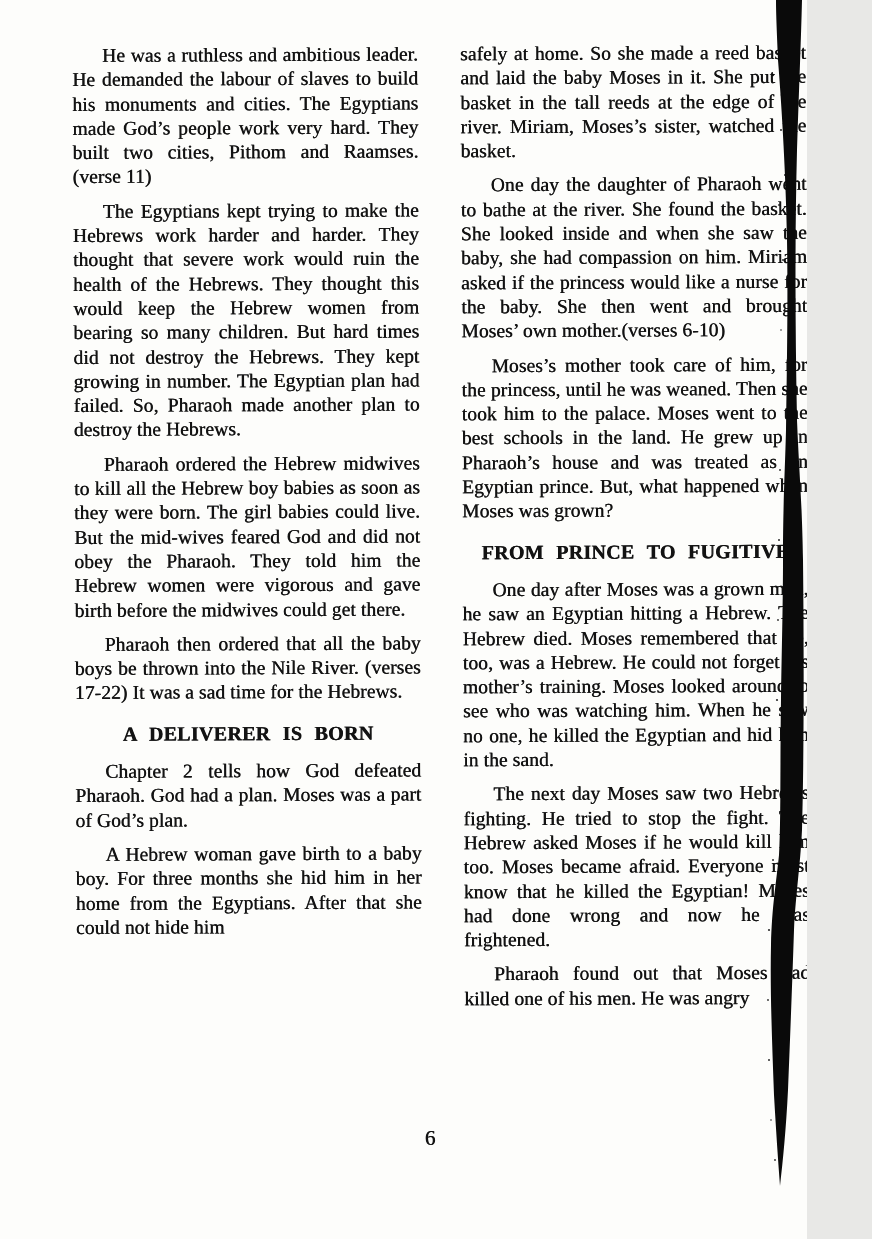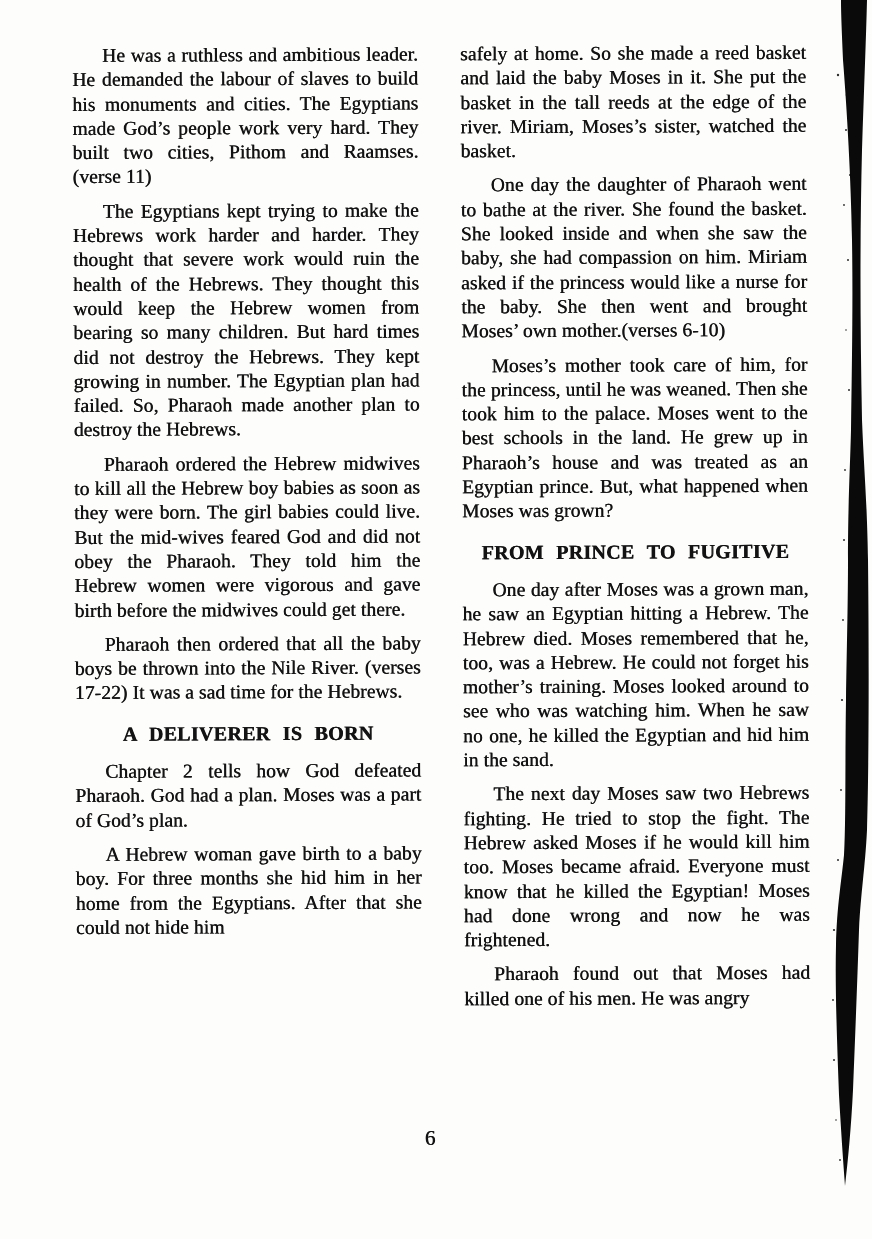--- a/index.html
+++ b/index.html
@@ -2,21 +2,21 @@
 <html><head>
 <meta charset="utf-8">
 <style>
   html, body {
     margin: 0;
     padding: 0;
     background: #e8e8e6;
   }
   .page {
     position: relative;
-    width: 872px;
+    width: 807px;
     height: 1239px;
     background: #fdfdfb;
     overflow: hidden;
     font-family: "Liberation Serif", serif;
     color: #131313;
   }
   .columns {
     position: absolute;
     left: 72px;
     top: 44px;

